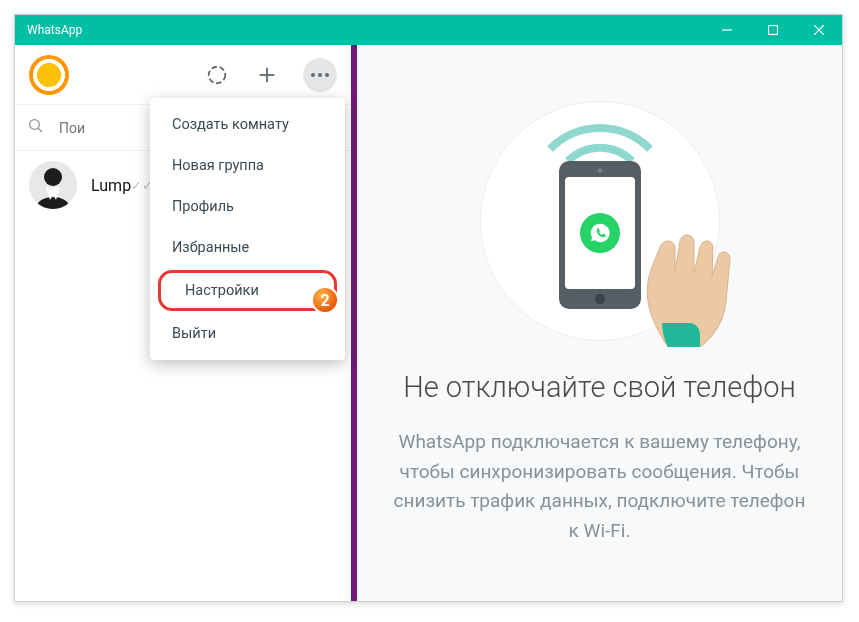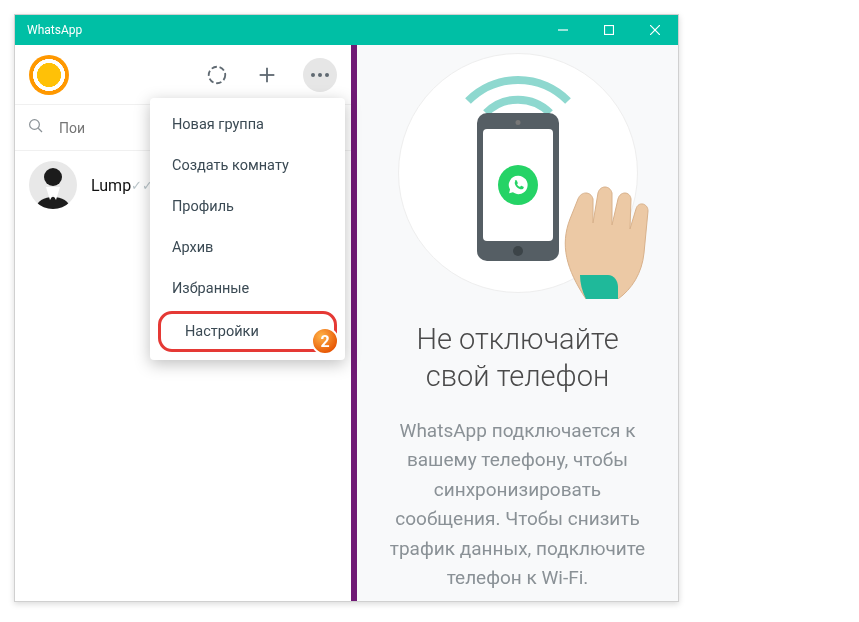--- a/index.html
+++ b/index.html
@@ -1,17 +1,17 @@
 <!DOCTYPE html>
 <html><head>
 <meta charset="utf-8">
 <style>
   * { box-sizing: border-box; margin: 0; padding: 0; font-family: -apple-system, "Segoe UI", Roboto, Arial, sans-serif; }
   body { background: #fff; width: 859px; height: 622px; overflow: hidden; }
-  .window { width: 665px; height: 588px; margin: 14px; border: 1px solid #d0d0d0; box-shadow: 0 2px 6px rgba(0,0,0,.15); display: flex; flex-direction: column; background: #fff; }
+  .window { width: 829px; height: 588px; margin: 14px; border: 1px solid #d0d0d0; box-shadow: 0 2px 6px rgba(0,0,0,.15); display: flex; flex-direction: column; background: #fff; }
   .titlebar { height: 30px; background: #00bfa5; display: flex; align-items: center; color: #fff; }
   .titlebar-title { font-size: 12px; padding-left: 12px; flex: 1; }
   .winbtn { width: 46px; height: 30px; display: flex; align-items: center; justify-content: center; cursor: pointer; }
   .winbtn svg { stroke: #fff; }
   .content { flex: 1; display: flex; min-height: 0; }
   .left-pane { width: 342px; border-right: 6px solid #701a75; display: flex; flex-direction: column; position: relative; background: #fff; }
   .left-header { height: 60px; background: #fff; display: flex; align-items: center; padding: 0 14px; border-bottom: 1px solid #f0f0f0; }
   .avatar-self { width: 40px; height: 40px; border-radius: 50%; background: radial-gradient(circle at center,#ffc107 0 42%,#fff 43% 56%,#ff9800 57% 100%); }
   .left-actions { margin-left: auto; display: flex; gap: 22px; align-items: center; }
   .icon-btn { width: 28px; height: 28px; display: flex; align-items: center; justify-content: center; cursor: pointer; color: #667781; }
@@ -116,29 +116,29 @@
         <div class="chat-texts">
           <div class="chat-name">Lump</div>
           <div class="chat-sub">
             <span class="ticks">✓✓</span>
             <span>Пр</span>
           </div>
         </div>
       </div>
 
       <div class="dropdown">
+        <div class="dropdown-item"><span>Создать комнату</span></div>
         <div class="dropdown-item"><span>Новая группа</span></div>
-        <div class="dropdown-item"><span>Создать комнату</span></div>
         <div class="dropdown-item"><span>Профиль</span></div>
-        <div class="dropdown-item"><span>Архив</span></div>
         <div class="dropdown-item"><span>Избранные</span></div>
         <div class="dropdown-item highlighted">
           <span>Настройки</span>
           <div class="badge">2</div>
         </div>
+        <div class="dropdown-item"><span>Выйти</span></div>
       </div>
     </div>
 
     <div class="right-pane">
       <div class="illus">
         <div class="circle-bg"></div>
         <svg class="wifi" width="120" height="62" viewBox="0 0 120 62">
           <path d="M10 40 A70 70 0 0 1 110 40" fill="none" stroke="#8ed8cf" stroke-width="8"></path>
           <path d="M28 52 A45 45 0 0 1 92 52" fill="none" stroke="#8ed8cf" stroke-width="8"></path>
           <circle cx="60" cy="58" r="5" fill="#8ed8cf"></circle>

